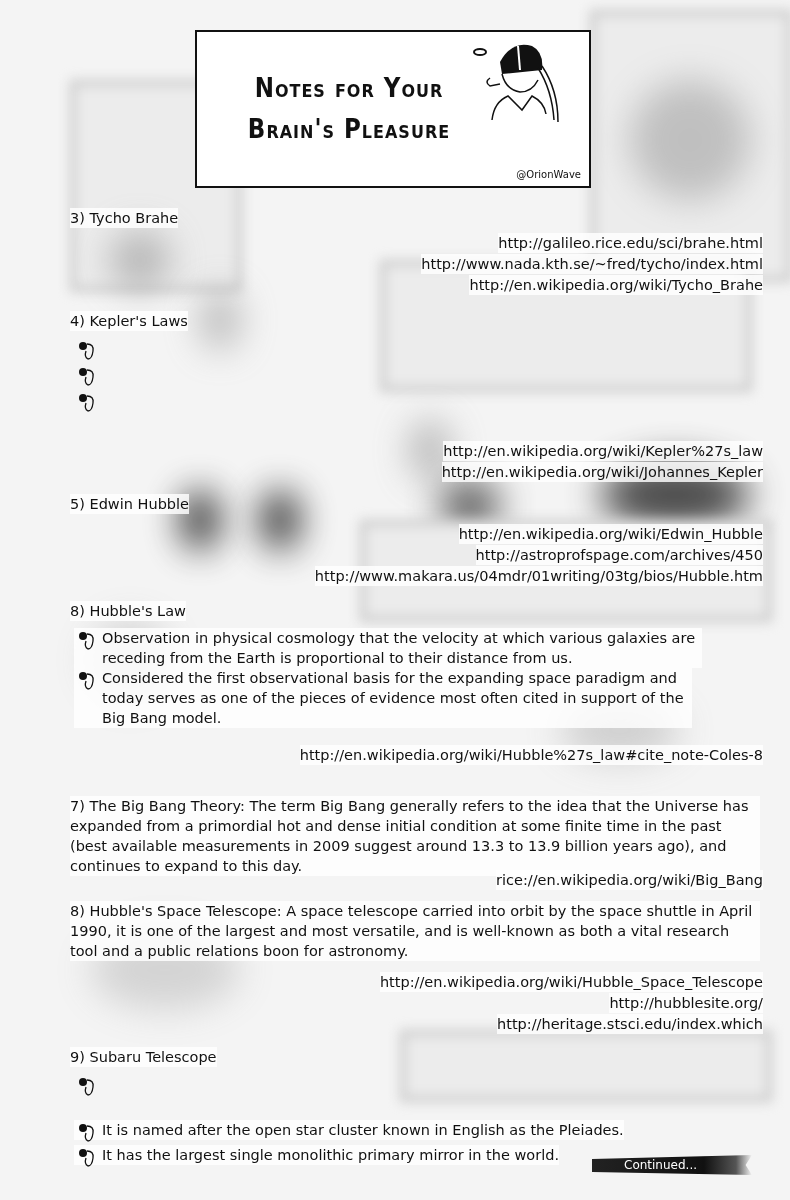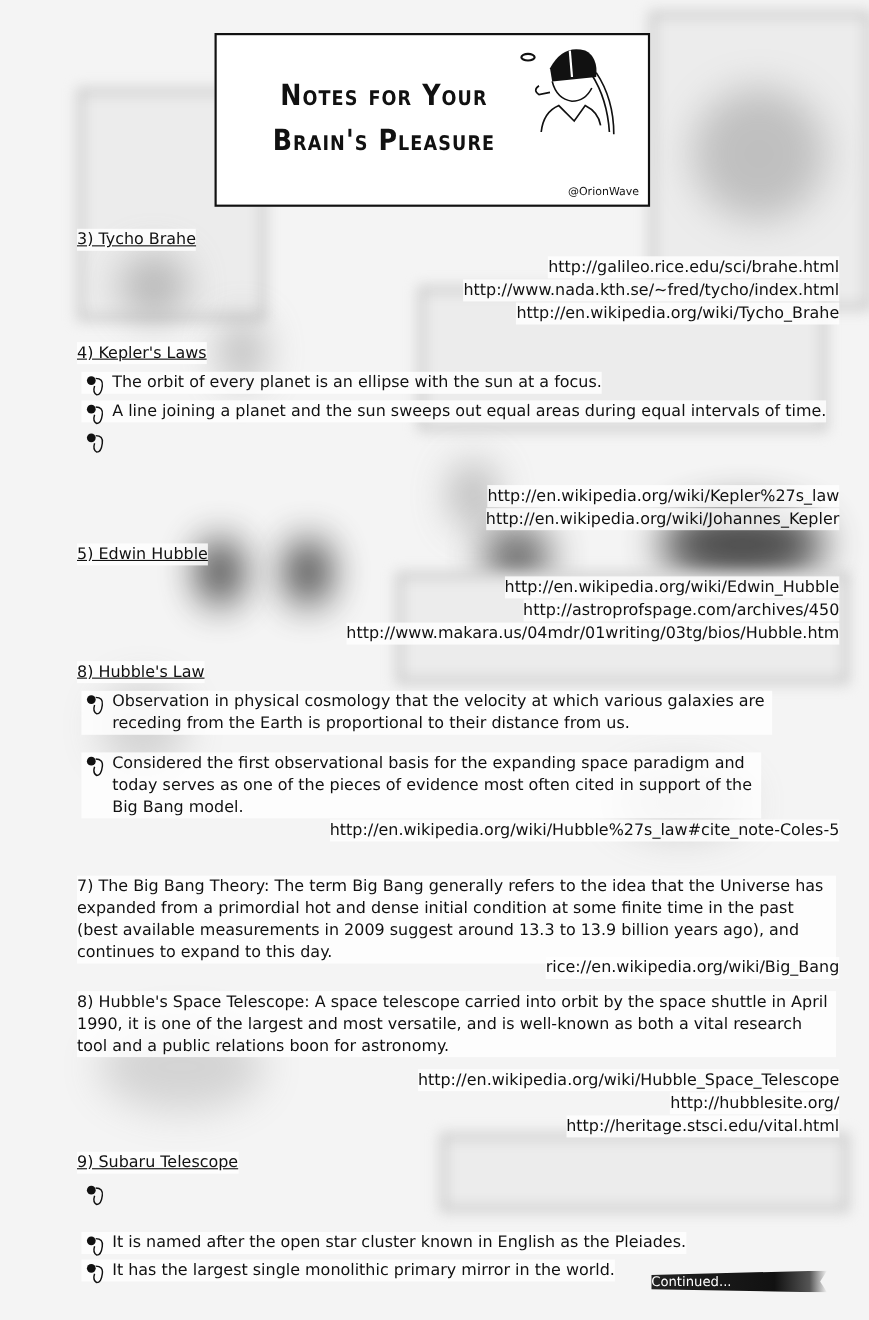--- a/index.html
+++ b/index.html
@@ -23,30 +23,30 @@
       font-family: "DejaVu Sans", sans-serif; font-weight: bold; font-size: 23px;
       line-height: 36px; font-variant: small-caps; letter-spacing: 1px;
       transform: scaleY(1.15);
     }
     .mascot { position: absolute; left: 275px; top: 8px; width: 100px; height: 90px; }
     .credit { position: absolute; right: 8px; bottom: 6px; font-size: 10px; font-family: "DejaVu Sans", sans-serif; }
 
     .content { position: absolute; left: 70px; top: 0; width: 693px; z-index: 2; font-size: 14.5px; }
     .section-head, .para, .bullet, .link { position: absolute; background: rgba(255,255,255,.82); line-height: 20px; white-space: nowrap; }
     .link { right: 0; text-align: right; }
-    .section-head { left: 0; text-decoration: underline; }
+    .section-head { left: 0; }
     .para { left: 0; white-space: normal; width: 690px; }
     .bullet { left: 4px; padding-left: 28px; white-space: normal; }
     .bullet-icon {
       position: absolute; left: 4px; top: 3px; width: 18px; height: 20px;
     }
     .continued {
       position: absolute; left: 592px; top: 1155px; width: 160px; height: 20px; z-index: 3;
       background: linear-gradient(90deg,#222 0%, #111 70%, #555 90%, rgba(120,120,120,0) 100%);
-      color: #fff; font-size: 12px; line-height: 20px; box-sizing: border-box;
+      color: #fff; font-size: 12px; line-height: 20px; padding-left: 32px; box-sizing: border-box;
       clip-path: polygon(0 20%, 100% 0, 96% 50%, 100% 100%, 0 85%);
     }
   </style>
 </head>
 <body>
 
 <div class="bg">
   <div class="panel" style="left:70px;top:80px;width:160px;height:200px;"></div>
   <div class="panel" style="left:590px;top:10px;width:190px;height:260px;"></div>
   <div class="panel" style="left:380px;top:260px;width:360px;height:120px;"></div>
@@ -89,28 +89,26 @@
   <div class="link" style="top:233px">http://galileo.rice.edu/sci/brahe.html</div>
   <div class="link" style="top:254px">http://www.nada.kth.se/~fred/tycho/index.html</div>
   <div class="link" style="top:275px">http://en.wikipedia.org/wiki/Tycho_Brahe</div>
 
   <div class="section-head" style="top:311px">4) Kepler's Laws</div>
   <div class="bullet" style="top:338px">
     <svg class="bullet-icon" viewBox="0 0 18 20">
         <circle cx="5" cy="5" r="4" fill="#111"></circle>
         <path d="M9 3 Q16 3 15 10 Q14 18 10 18 Q6 16 8 10" fill="none" stroke="#111" stroke-width="1.3"></path>
       </svg>
-    <span>The orbit of every planet is an ellipse with the sun at a focus.</span>
   </div>
   <div class="bullet" style="top:364px">
     <svg class="bullet-icon" viewBox="0 0 18 20">
         <circle cx="5" cy="5" r="4" fill="#111"></circle>
         <path d="M9 3 Q16 3 15 10 Q14 18 10 18 Q6 16 8 10" fill="none" stroke="#111" stroke-width="1.3"></path>
       </svg>
-    <span>A line joining a planet and the sun sweeps out equal areas during equal intervals of time.</span>
   </div>
   <div class="bullet" style="top:390px;width:640px">
     <svg class="bullet-icon" viewBox="0 0 18 20">
         <circle cx="5" cy="5" r="4" fill="#111"></circle>
         <path d="M9 3 Q16 3 15 10 Q14 18 10 18 Q6 16 8 10" fill="none" stroke="#111" stroke-width="1.3"></path>
       </svg>
   </div>
   <div class="link" style="top:441px">http://en.wikipedia.org/wiki/Kepler%27s_law</div>
   <div class="link" style="top:462px">http://en.wikipedia.org/wiki/Johannes_Kepler</div>
 
@@ -120,36 +118,36 @@
   <div class="link" style="top:566px">http://www.makara.us/04mdr/01writing/03tg/bios/Hubble.htm</div>
 
   <div class="section-head" style="top:601px">8) Hubble's Law</div>
   <div class="bullet" style="top:628px;width:600px">
     <svg class="bullet-icon" viewBox="0 0 18 20">
         <circle cx="5" cy="5" r="4" fill="#111"></circle>
         <path d="M9 3 Q16 3 15 10 Q14 18 10 18 Q6 16 8 10" fill="none" stroke="#111" stroke-width="1.3"></path>
       </svg>
     <span>Observation in physical cosmology that the velocity at which various galaxies are receding from the Earth is proportional to their distance from us.</span>
   </div>
-  <div class="bullet" style="top:684px;width:590px">
+  <div class="bullet" style="top:668px;width:590px">
     <svg class="bullet-icon" viewBox="0 0 18 20">
         <circle cx="5" cy="5" r="4" fill="#111"></circle>
         <path d="M9 3 Q16 3 15 10 Q14 18 10 18 Q6 16 8 10" fill="none" stroke="#111" stroke-width="1.3"></path>
       </svg>
     <span>Considered the first observational basis for the expanding space paradigm and today serves as one of the pieces of evidence most often cited in support of the Big Bang model.</span>
   </div>
-  <div class="link" style="top:745px">http://en.wikipedia.org/wiki/Hubble%27s_law#cite_note-Coles-5</div>
+  <div class="link" style="top:745px">http://en.wikipedia.org/wiki/Hubble%27s_law#cite_note-Coles-8</div>
 
   <div class="para" style="top:796px">7) The Big Bang Theory: The term Big Bang generally refers to the idea that the Universe has expanded from a primordial hot and dense initial condition at some finite time in the past (best available measurements in 2009 suggest around 13.3 to 13.9 billion years ago), and continues to expand to this day.</div>
   <div class="link" style="top:870px">rice://en.wikipedia.org/wiki/Big_Bang</div>
 
   <div class="para" style="top:901px">8) Hubble's Space Telescope: A space telescope carried into orbit by the space shuttle in April 1990, it is one of the largest and most versatile, and is well-known as both a vital research tool and a public relations boon for astronomy.</div>
   <div class="link" style="top:972px">http://en.wikipedia.org/wiki/Hubble_Space_Telescope</div>
   <div class="link" style="top:993px">http://hubblesite.org/</div>
-  <div class="link" style="top:1014px">http://heritage.stsci.edu/vital.html</div>
+  <div class="link" style="top:1014px">http://heritage.stsci.edu/index.which</div>
 
   <div class="section-head" style="top:1047px">9) Subaru Telescope</div>
   <div class="bullet" style="top:1074px;width:640px">
     <svg class="bullet-icon" viewBox="0 0 18 20">
         <circle cx="5" cy="5" r="4" fill="#111"></circle>
         <path d="M9 3 Q16 3 15 10 Q14 18 10 18 Q6 16 8 10" fill="none" stroke="#111" stroke-width="1.3"></path>
       </svg>
   </div>
   <div class="bullet" style="top:1120px">
     <svg class="bullet-icon" viewBox="0 0 18 20">

